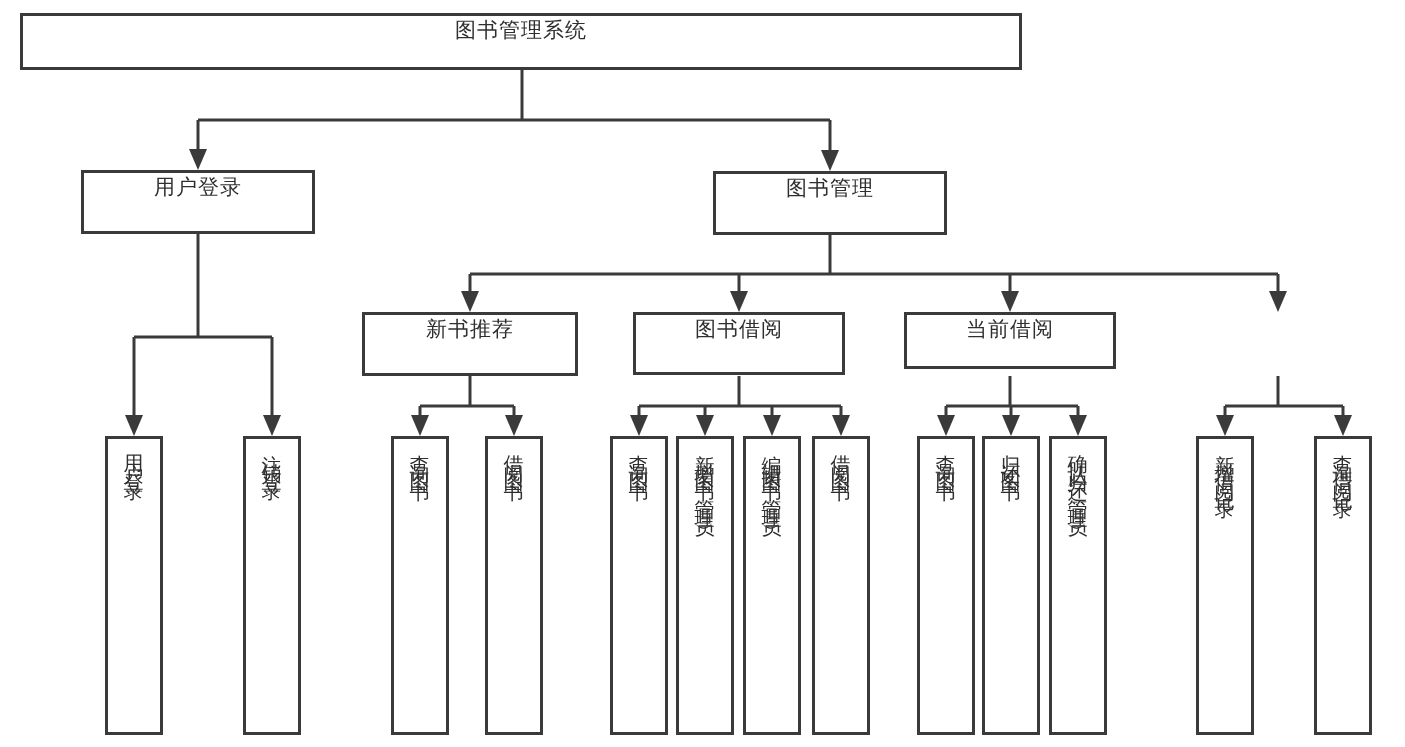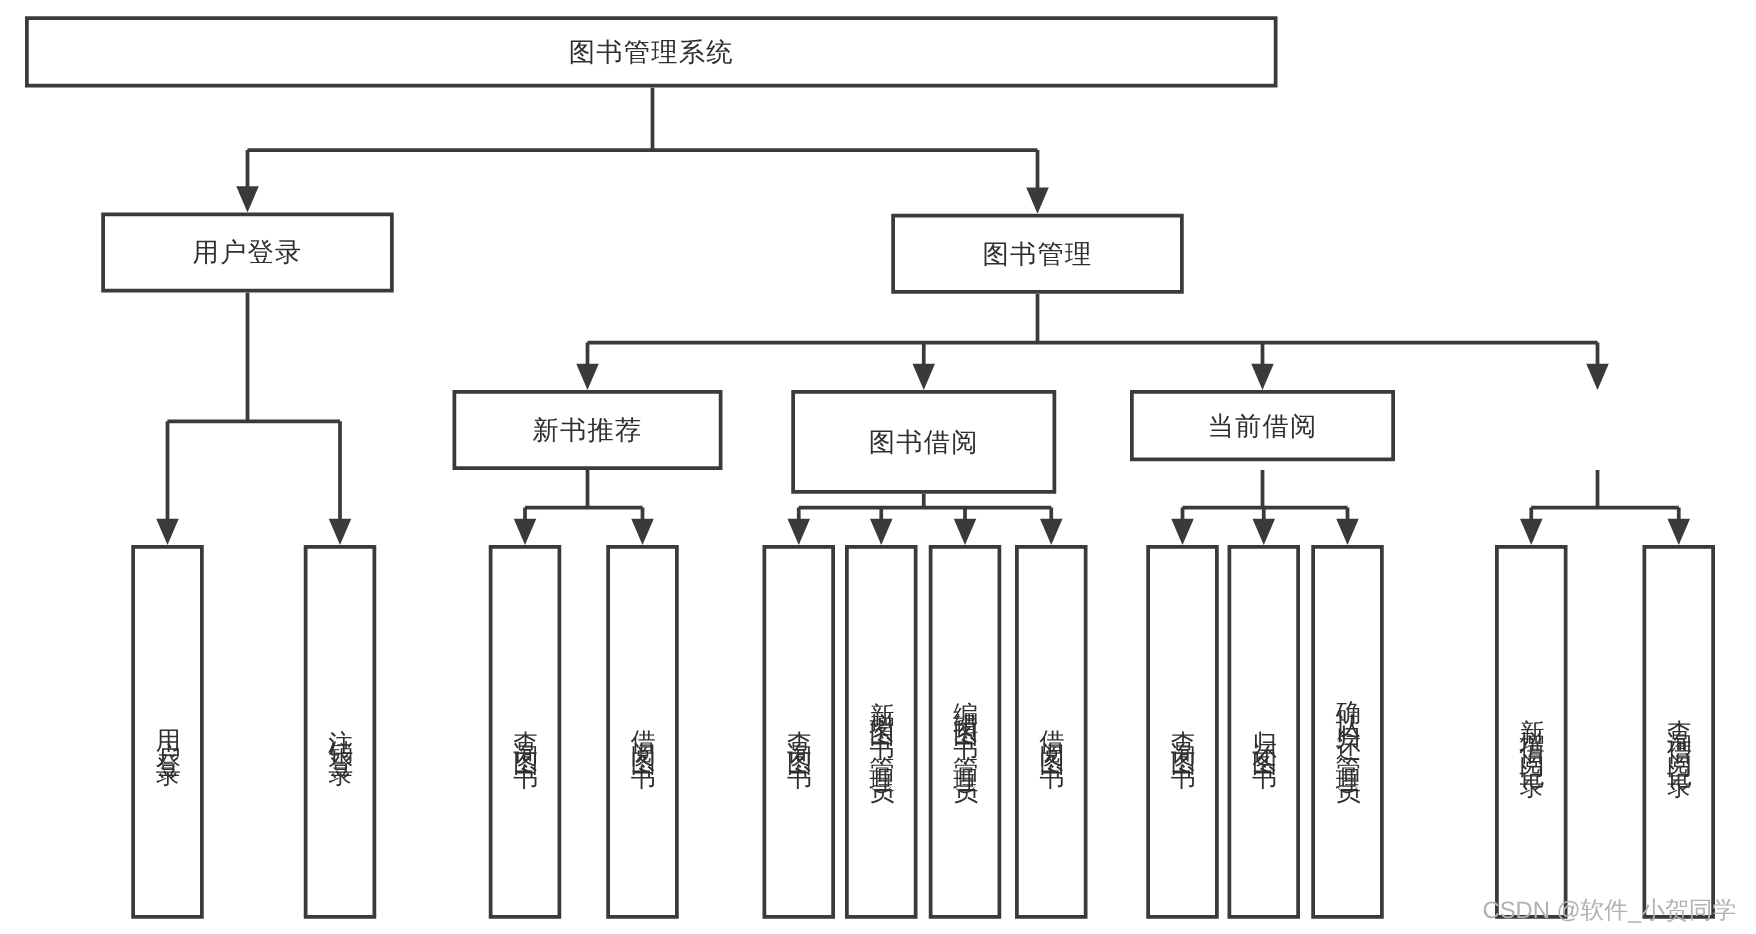--- a/index.html
+++ b/index.html
@@ -16,36 +16,36 @@
     font-family:"Liberation Sans","DejaVu Sans",sans-serif;
     overflow:hidden;
   }
   .connectors{position:absolute;left:0;top:0;width:1405px;height:747px;}
   .connectors line{stroke:var(--line);stroke-width:3;}
   .connectors polygon{fill:var(--line);}
   .box{
     position:absolute;box-sizing:border-box;
     background:var(--box-bg);
     border:3px solid var(--line);
-    display:flex;align-items:center;justify-content:center;
+    display:flex;justify-content:center;
   }
   .hlabel{font-size:21px;color:var(--text);letter-spacing:1px;white-space:nowrap;}
   .vlabel{
     writing-mode:vertical-rl;text-orientation:mixed;
     font-size:20px;letter-spacing:9px;color:var(--text);
     line-height:1;
   }
   
   .n-root{left:20px;top:13px;width:1002px;height:57px;}
   
   .n-userlogin{left:81px;top:170px;width:234px;height:64px;}
   .n-bookmgmt{left:713px;top:171px;width:234px;height:64px;}
   
   .n-newbook{left:362px;top:312px;width:216px;height:64px;}
-  .n-bookborrow{left:633px;top:312px;width:212px;height:83px;}
+  .n-bookborrow{left:633px;top:312px;width:212px;height:63px;}
   .n-currentborrow{left:904px;top:312px;width:212px;height:57px;}
   .n-borrowrecords{left:1172px;top:312px;width:212px;height:64px;}
   
   .leaf{top:436px;width:58px;height:299px;}
   .l0{left:105px;} .l1{left:243px;}
   .l2{left:391px;} .l3{left:485px;}
   .l4{left:610px;} .l5{left:676px;} .l6{left:743px;} .l7{left:812px;}
   .l8{left:917px;} .l9{left:982px;} .l10{left:1049px;}
   .l11{left:1196px;} .l12{left:1314px;}
   .watermark{
@@ -193,15 +193,14 @@
     <span class="vlabel">确认归还（管理员）</span>
   </div>
 
   <div class="box leaf l11">
     <span class="vlabel">新增借阅记录</span>
   </div>
   <div class="box leaf l12">
     <span class="vlabel">查询借阅记录</span>
   </div>
 
-  <span class="watermark">CSDN @软件_小贺同学</span>
 
 </div>
 
 </body></html>

